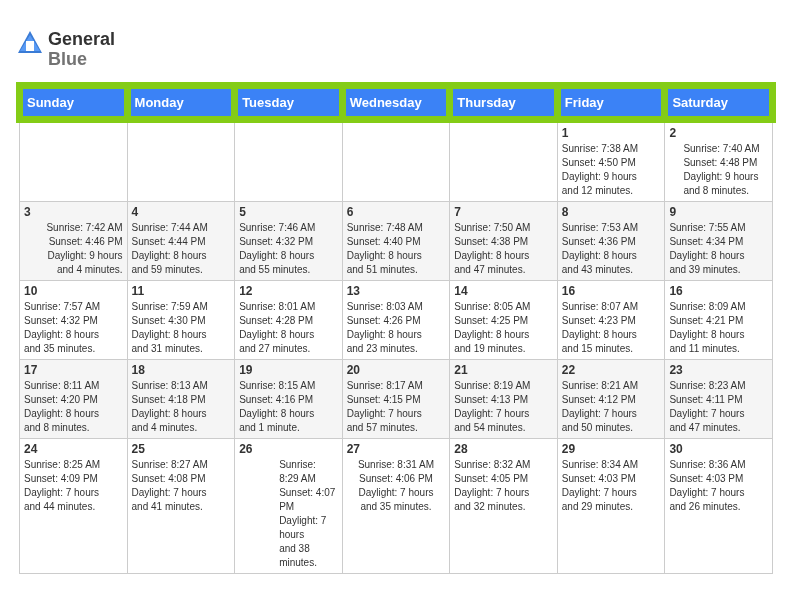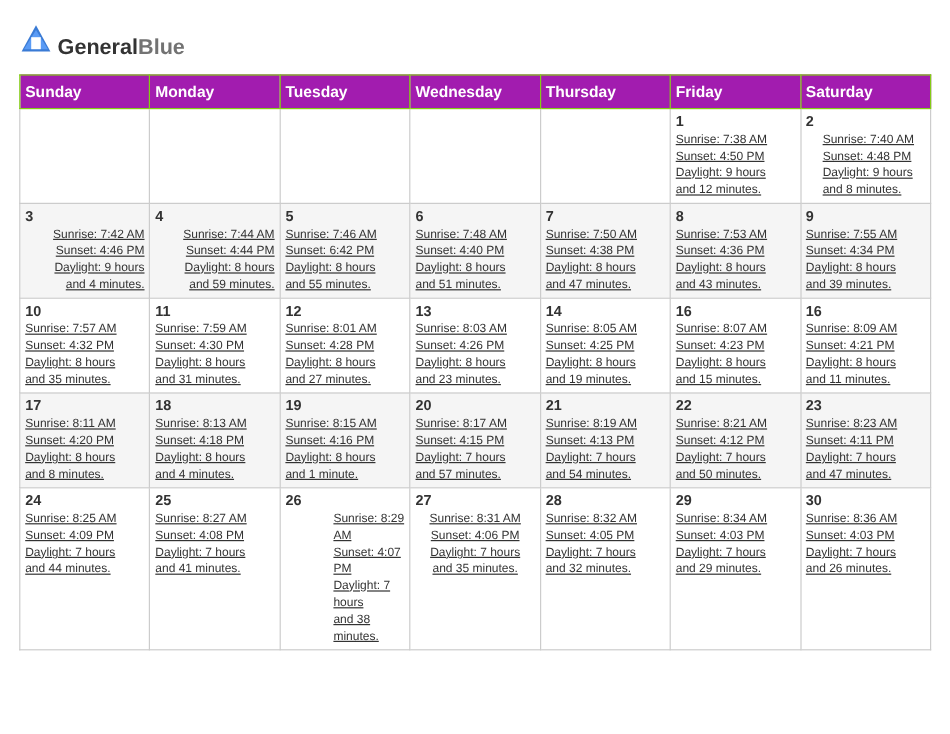--- a/index.html
+++ b/index.html
@@ -16,21 +16,21 @@
       align-items: flex-start;
       margin-bottom: 12px;
     }
     .logo {
       display: flex;
       align-items: center;
       gap: 4px;
     }
     .logo-text {
       display: flex;
-      flex-direction: row;
+      flex-direction: column;
       line-height: 1.1;
       margin-top: 14px;
     }
     .logo-general {
       font-size: 18px;
       font-weight: bold;
       color: #333;
     }
     .logo-blue {
       font-size: 18px;
@@ -51,27 +51,27 @@
     }
     .location {
       font-size: 16px;
       color: #555;
     }
     .calendar {
       width: 100%;
       border-collapse: collapse;
     }
     .calendar th {
-      background: #a21caf;
+      background: #3b82f6;
       color: #fff;
       font-size: 13px;
       font-weight: bold;
       padding: 6px 4px;
       text-align: left;
-      border: 1px solid #84cc16;
+      border: 7px solid #84cc16;
     }
     .calendar td {
       border: 1px solid #ccc;
       vertical-align: top;
       padding: 3px 4px;
       width: calc(100% / 7);
       min-height: 80px;
       background: #fff;
       font-size: 10.5px;
       color: #333;
@@ -82,21 +82,20 @@
     .day-num {
       font-weight: bold;
       font-size: 12px;
       display: block;
       margin-bottom: 2px;
     }
     .day-info {
       font-size: 10px;
       line-height: 1.4;
       color: #333;
-      text-decoration: underline;
     }
     .empty-cell {
       background: #fff !important;
     }
   </style>
 </head>
 <body>
 
 <div class="header-area">
   <div class="logo">
@@ -149,29 +148,29 @@
       <tr>
         <td>
           <span class="day-num">3</span>
           <div class="day-info" style="white-space: pre-line; text-align: right;">Sunrise: 7:42 AM
 Sunset: 4:46 PM
 Daylight: 9 hours
 and 4 minutes.</div>
         </td>
         <td>
           <span class="day-num">4</span>
-          <div class="day-info" style="white-space: pre-line; text-align: right;">Sunrise: 7:44 AM
+          <div class="day-info" style="white-space: pre-line;">Sunrise: 7:44 AM
 Sunset: 4:44 PM
 Daylight: 8 hours
 and 59 minutes.</div>
         </td>
         <td>
           <span class="day-num">5</span>
           <div class="day-info" style="white-space: pre-line;">Sunrise: 7:46 AM
-Sunset: 6:42 PM
+Sunset: 4:32 PM
 Daylight: 8 hours
 and 55 minutes.</div>
         </td>
         <td>
           <span class="day-num">6</span>
           <div class="day-info" style="white-space: pre-line;">Sunrise: 7:48 AM
 Sunset: 4:40 PM
 Daylight: 8 hours
 and 51 minutes.</div>
         </td>

